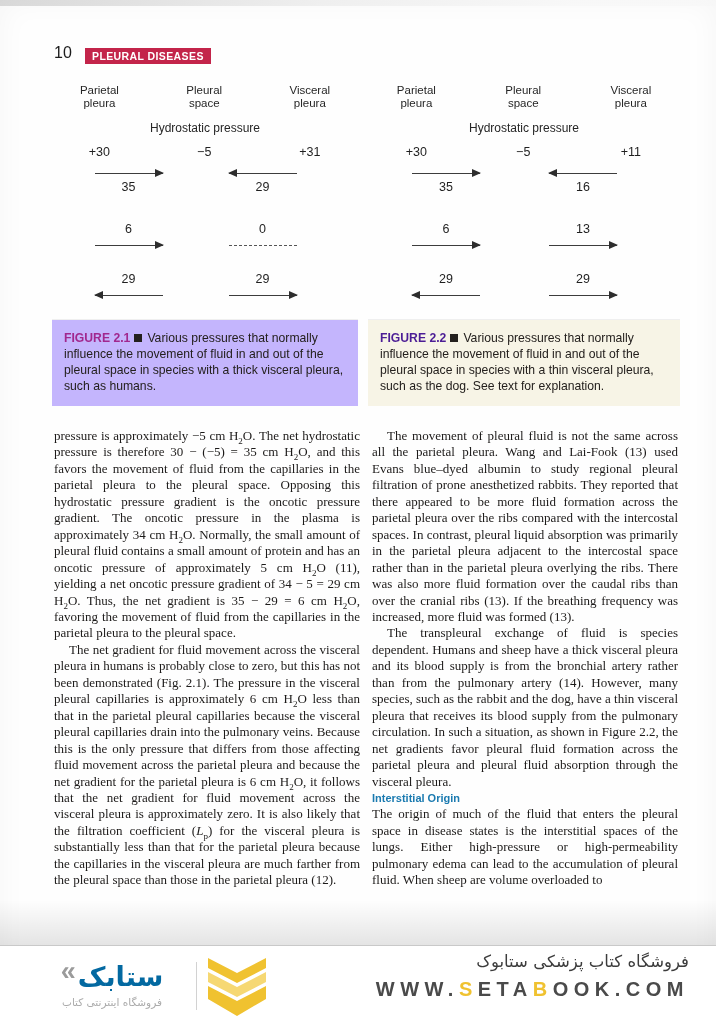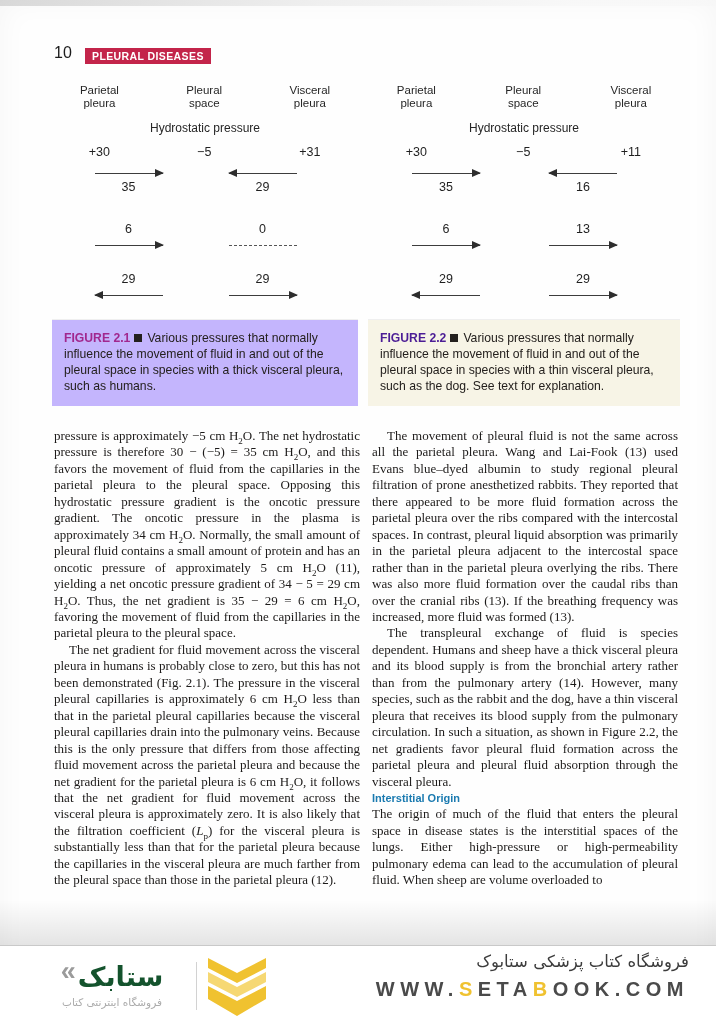--- a/index.html
+++ b/index.html
@@ -206,21 +206,21 @@
     <p class="ind">The transpleural exchange of fluid is species dependent. Humans and sheep have a thick visceral pleura and its blood supply is from the bronchial artery rather than from the pulmonary artery (14). However, many species, such as the rabbit and the dog, have a thin visceral pleura that receives its blood supply from the pulmonary circulation. In such a situation, as shown in Figure 2.2, the net gradients favor pleural fluid formation across the parietal pleura and pleural fluid absorption through the visceral pleura.</p>
     <p class="subhead" style="color:#1A7AB0;">Interstitial Origin</p>
     <p>The origin of much of the fluid that enters the pleural space in disease states is the interstitial spaces of the lungs. Either high-pressure or high-permeability pulmonary edema can lead to the accumulation of pleural fluid. When sheep are volume overloaded to</p>
   </div>
 
   <div class="scan-shade"></div>
   <div class="footer">
     <div class="logo">
       <div class="logo-word">
         <div>
-          <span class="guill">«</span><span class="brand-fa" style="color:#14532d;">ستابک</span>
+          <span class="guill">«</span><span class="brand-fa" style="color:#0369a1;">ستابک</span>
         </div>
         <div class="logo-sub">فروشگاه اینترنتی کتاب</div>
       </div>
       <div class="logo-divider"></div>
       <div class="chev">
         <svg width="58" height="58" viewBox="0 0 58 58">
           <path d="M0 0 L29 15 L58 0 L58 10 L29 25 L0 10 Z" fill="#F0C230"></path>
           <path d="M0 14 L29 29 L58 14 L58 24 L29 39 L0 24 Z" fill="#F6D873"></path>
           <path d="M0 28 L29 43 L58 28 L58 41 L29 58 L0 41 Z" fill="#F0C230"></path>
         </svg>

